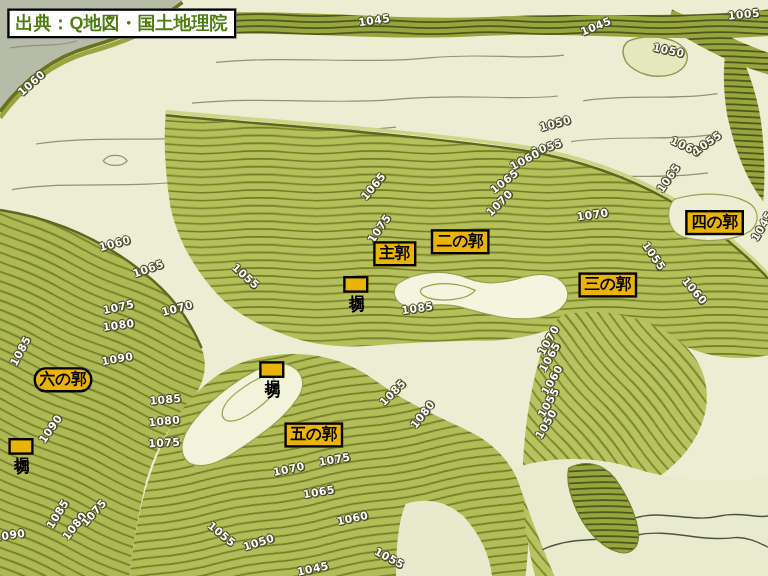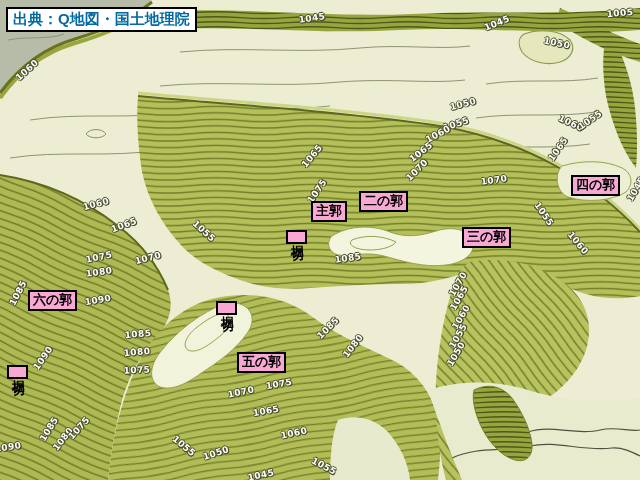--- a/index.html
+++ b/index.html
@@ -3,25 +3,25 @@
 <meta charset="utf-8">
 <style>
   html,body{margin:0;padding:0;background:#ffffff;}
   .stage{position:relative;width:640px;height:480px;overflow:hidden;
          font-family:"Liberation Sans",sans-serif;background:#ecedd2;}
   .stage svg{position:absolute;left:0;top:0;}
   .layer{position:absolute;left:0;top:0;width:640px;height:480px;pointer-events:none;}
   .elev{position:absolute;font:bold 9px "DejaVu Sans",sans-serif;color:#fff;
         letter-spacing:.4px;white-space:nowrap;
         text-shadow:-1px 0 0 #4a4f2a,1px 0 0 #4a4f2a,0 -1px 0 #4a4f2a,0 1px 0 #4a4f2a,1px 1px 0 #4a4f2a;}
-  .feature{position:absolute;background:#f9a8d4;border:2px solid #000;color:#000;
+  .feature{position:absolute;background:#eab308;border:2px solid #000;color:#000;
            font-weight:bold;font-size:13px;line-height:1.15;padding:1px 3px;white-space:nowrap;}
   .feature.v{writing-mode:vertical-rl;text-orientation:upright;padding:3px 1px;letter-spacing:2px;}
   .source-box{position:absolute;left:6px;top:7px;background:#ffffff;border:2px solid #000;
-              color:#0369a1;font-weight:bold;font-size:15px;padding:1px 5px;white-space:nowrap;}
+              color:#4d7c0f;font-weight:bold;font-size:15px;padding:1px 5px;white-space:nowrap;}
 </style>
 </head>
 <body>
 
 <div class="stage">
 
   <svg width="640" height="480" viewBox="0 0 640 480" aria-hidden="true">
     <defs>
       <pattern id="p0" width="96" height="6.5" patternUnits="userSpaceOnUse">
         <rect width="96" height="6.5" fill="#b5c05a"></rect>
@@ -171,24 +171,24 @@
       <span class="elev" style="left: 461px; top: 317px; transform: translate(-50%, -50%) rotate(-60deg);">1060</span>
       <span class="elev" style="left: 458px; top: 336px; transform: translate(-50%, -50%) rotate(-60deg);">1055</span>
       <span class="elev" style="left: 456px; top: 354px; transform: translate(-50%, -50%) rotate(-60deg);">1050</span>
       <span class="elev" style="left: 328px; top: 328px; transform: translate(-50%, -50%) rotate(-45deg);">1085</span>
       <span class="elev" style="left: 353px; top: 346px; transform: translate(-50%, -50%) rotate(-52deg);">1080</span>
     </div>
 
   <div class="layer">
       <div class="feature" style="left: 311px; top: 201px;">主郭</div>
       <div class="feature" style="left: 359px; top: 191px;">二の郭</div>
-      <div class="feature" style="left: 462px; top: 227px;">三の郭</div>
+      <div class="feature" style="left: 482px; top: 227px;">三の郭</div>
       <div class="feature" style="left: 571px; top: 175px;">四の郭</div>
       <div class="feature" style="left: 237px; top: 352px;">五の郭</div>
-      <div class="feature" style="left: 28px; top: 290px;">六の郭</div>
+      <div class="feature" style="left: 28px; top: 306px; border-radius: 10px;">六の郭</div>
       <div class="feature v" style="left: 286px; top: 230px;">堀切</div>
       <div class="feature v" style="left: 216px; top: 301px;">堀切</div>
       <div class="feature v" style="left: 7px; top: 365px;">堀切</div>
     </div>
 
   <div class="source-box">出典：Q地図・国土地理院</div>
 
 </div>
 
 </body></html>

